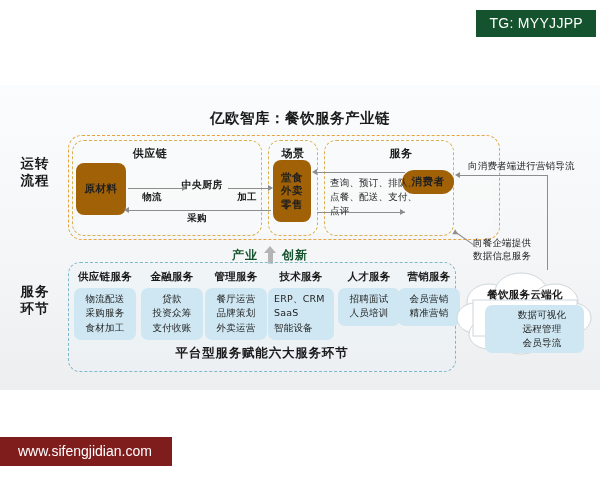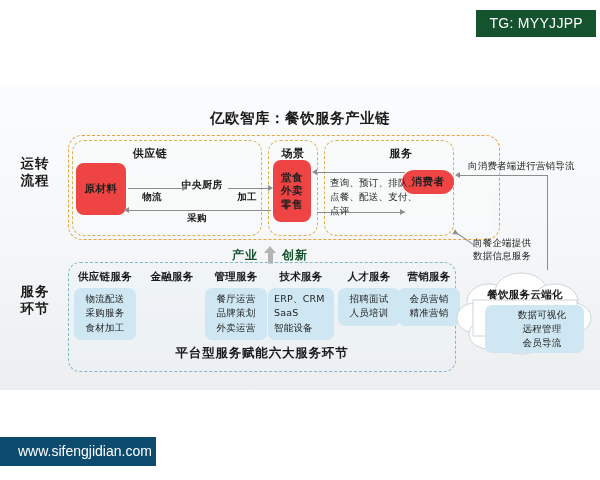--- a/index.html
+++ b/index.html
@@ -27,24 +27,24 @@
     padding: 6px 13px 7px 13px;
     line-height: 1;
     font-family: "Liberation Sans", sans-serif;
   }
 
   
   #watermark {
     position: absolute;
     left: 0;
     top: 437px;
-    background: #0c4a6e;
+    background: #7f1d1d;
     color: #ffffff;
     font-size: 14px;
-    padding: 7px 4px 8px 18px;
+    padding: 7px 20px 8px 18px;
     line-height: 1;
     font-family: "Liberation Sans", sans-serif;
   }
 
   
   #panel {
     position: absolute;
     left: 0;
     top: 85px;
     width: 600px;
@@ -119,21 +119,21 @@
     text-align: center;
     letter-spacing: .5px;
   }
   #t-supply  { left: 110px; top: 146px; width: 80px; }
   #t-scene   { left: 268px; top: 146px; width: 50px; }
   #t-service { left: 336px; top: 146px; width: 130px; }
 
   
   .onode {
     position: absolute;
-    background: #ef4444;
+    background: #a16207;
     border-radius: 8px;
     color: #1f1f1f;
     font-size: 10.5px;
     font-weight: bold;
     display: flex;
     align-items: center;
     justify-content: center;
     text-align: center;
     line-height: 1.25;
     letter-spacing: .5px;
@@ -380,20 +380,21 @@
 </div>
 
 <div id="service-region"></div>
 
 <div class="scol" id="scol-0">
   <div class="head">供应链服务</div>
   <div class="body">物流配送<br>采购服务<br>食材加工</div>
 </div>
 <div class="scol" id="scol-1">
   <div class="head">金融服务</div>
+  <div class="body">贷款<br>投资众筹<br>支付收账</div>
 </div>
 <div class="scol" id="scol-2">
   <div class="head">管理服务</div>
   <div class="body">餐厅运营<br>品牌策划<br>外卖运营</div>
 </div>
 <div class="scol" id="scol-3">
   <div class="head">技术服务</div>
   <div class="body" style="text-align:left; padding-left:6px;">ERP、CRM<br>SaaS<br>智能设备</div>
 </div>
 <div class="scol" id="scol-4">

